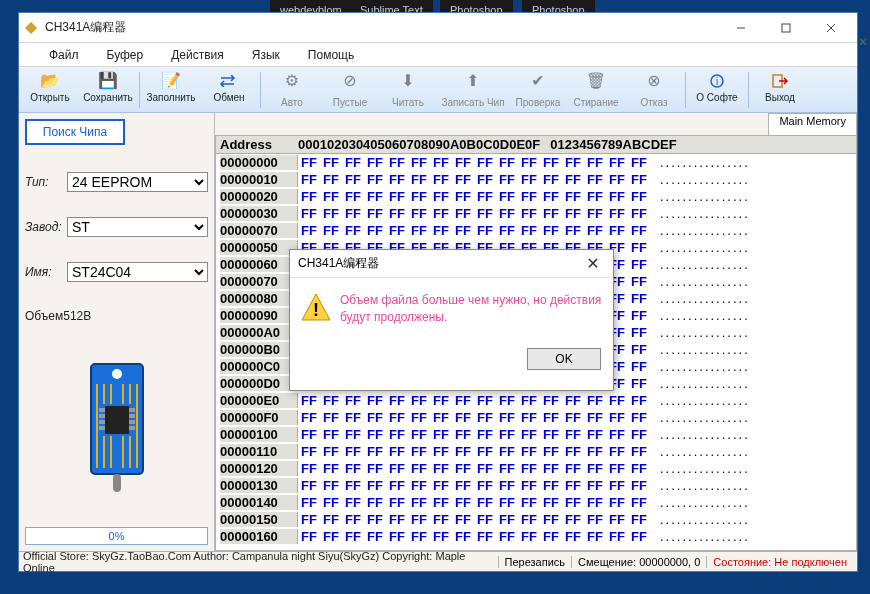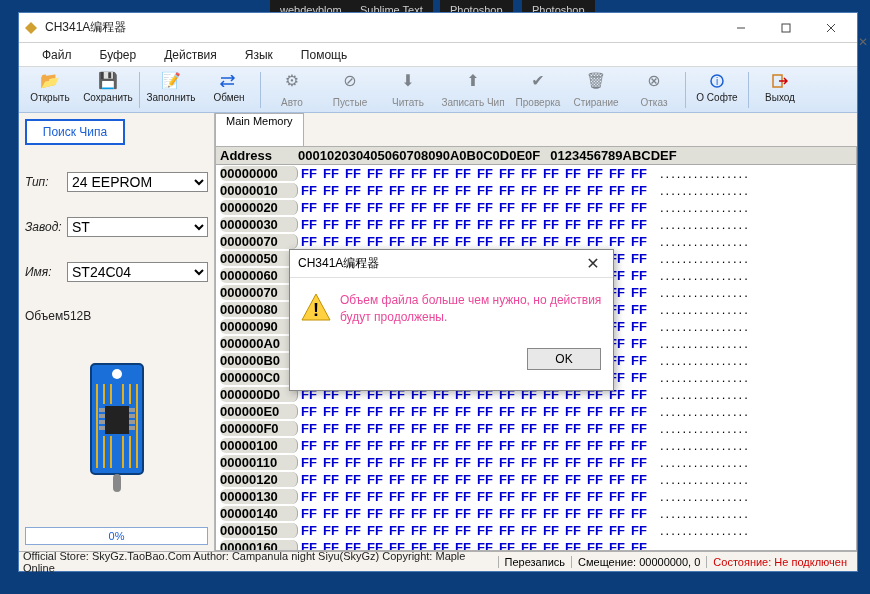--- a/index.html
+++ b/index.html
@@ -7,21 +7,21 @@
 
 .window { position: absolute; left: 18px; top: 12px; width: 840px; height: 560px; background: #fff; border: 1px solid #4a7ab5; display: flex; flex-direction: column; }
 
 .titlebar { height: 30px; background: #fff; display: flex; align-items: center; padding: 0 4px; border-bottom: 1px solid #d0d0d0; }
 .titlebar .app-icon { width: 16px; height: 16px; margin-right: 6px; }
 .titlebar .title { flex: 1; font-size: 12px; color: #222; }
 .winbtns { display: flex; }
 .winbtn { width: 45px; height: 28px; display: flex; align-items: center; justify-content: center; color: #666; font-size: 14px; }
 .winbtn svg { stroke: #444; }
 
-.menubar { height: 24px; background: #fff; display: flex; align-items: center; padding: 0 9px; border-bottom: 1px solid #d8d8d8; }
+.menubar { height: 24px; background: #fff; display: flex; align-items: center; padding: 0 16px; border-bottom: 1px solid #d8d8d8; }
 .menuitem { font-size: 12px; color: #222; padding: 0 14px; cursor: pointer; }
 
 .toolbar { height: 46px; background: linear-gradient(#eaf2fc, #d6e6f8); border-bottom: 1px solid #a8c0e0; display: flex; align-items: center; padding: 0 2px; }
 .tb { display: flex; flex-direction: column; align-items: center; width: 58px; height: 42px; cursor: pointer; padding-top: 2px; }
 .tb .ic { width: 20px; height: 20px; display: flex; align-items: center; justify-content: center; font-size: 16px; }
 .tb .lbl { font-size: 10px; color: #222; margin-top: 1px; }
 .tb.dim .ic { opacity: 0.45; }
 .tb.dim .lbl { color: #888; margin-top: 6px; }
 .tbsep { width: 1px; height: 36px; background: #a8c0e0; margin: 0 2px; }
 
@@ -32,29 +32,29 @@
 .form-row { display: flex; align-items: center; margin-bottom: 6px; }
 .form-row .label { width: 42px; font-size: 12px; color: #222; font-style: italic; }
 .form-row select { flex: 1; font-size: 14px; background: #fff; border: 1px solid #888; height: 20px; }
 .volume { font-size: 12px; color: #222; margin-top: 2px; }
 
 .chip-illustration { margin-top: auto; margin-bottom: 8px; align-self: center; }
 .progress-wrap { height: 18px; background: #fff; border: 1px solid #88a8d8; position: relative; }
 .progress-text { position: absolute; width: 100%; text-align: center; font-size: 11px; color: #1a5fd8; line-height: 16px; }
 
 .mainpanel { flex: 1; display: flex; flex-direction: column; overflow: hidden; }
-.tabhdr { height: 33px; display: flex; }
+.tabhdr { height: 22px; display: flex; justify-content: flex-end; }
 .tab { font-size: 11px; background: #fff; border: 1px solid #b0b0b0; border-bottom: none; padding: 1px 10px; color: #000; }
 .hex { flex: 1; overflow: auto; background: #fff; border: 1px solid #b0b0b0; font-family: "Courier New", monospace; font-size: 13px; font-weight: bold; }
 .hexhdr { background: #e0e0d8; border-bottom: 1px solid #aaa; height: 18px; display: flex; align-items: center; padding-left: 4px; color: #000; }
 .hexhdr .addr { width: 78px; }
 .hexhdr .byte { width: 22px; text-align: center; }
 .hexhdr .ascii { margin-left: 10px; }
 .hexrow { display: flex; align-items: center; height: 17px; padding-left: 4px; }
-.hexrow .addr { width: 78px; background: #e0e0d8; color: #000; border-right: 1px solid #aaa; border-radius: 6px; }
+.hexrow .addr { width: 78px; background: #e0e0d8; color: #000; border-right: 1px solid #aaa; }
 .hexrow .byte { width: 22px; text-align: center; color: #0000d0; }
 .hexrow .ascii { margin-left: 10px; color: #000; letter-spacing: 2px; font-weight: normal; }
 
 .statusbar { height: 20px; background: #f6f3ee; border-top: 1px solid #b0b0b0; display: flex; align-items: center; font-size: 11px; padding: 0 4px; }
 .statusbar .left { flex: 1; color: #222; }
 .statusbar .cell { border-left: 1px solid #b0b0b0; padding: 0 6px; }
 .statusbar .warn { color: #d00000; }
 
 .dialog { position: absolute; left: 289px; top: 249px; width: 325px; height: 142px; background: #fff; border: 1px solid #888; box-shadow: 2px 2px 8px rgba(0,0,0,0.3); z-index: 10; }
 .dlg-title { height: 28px; display: flex; align-items: center; padding: 0 8px; font-size: 12px; background: #fff; border-bottom: 1px solid #e0e0e0; }

